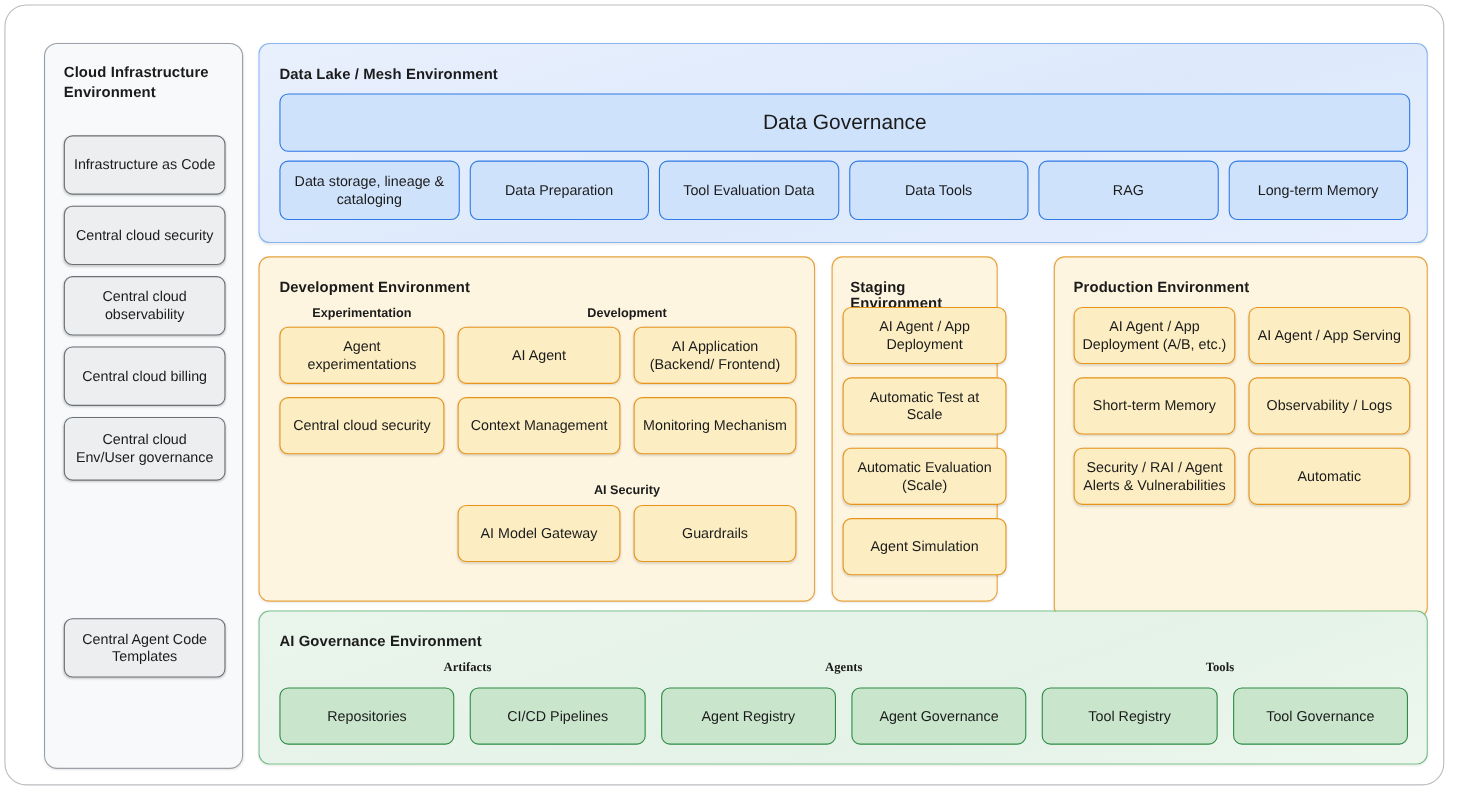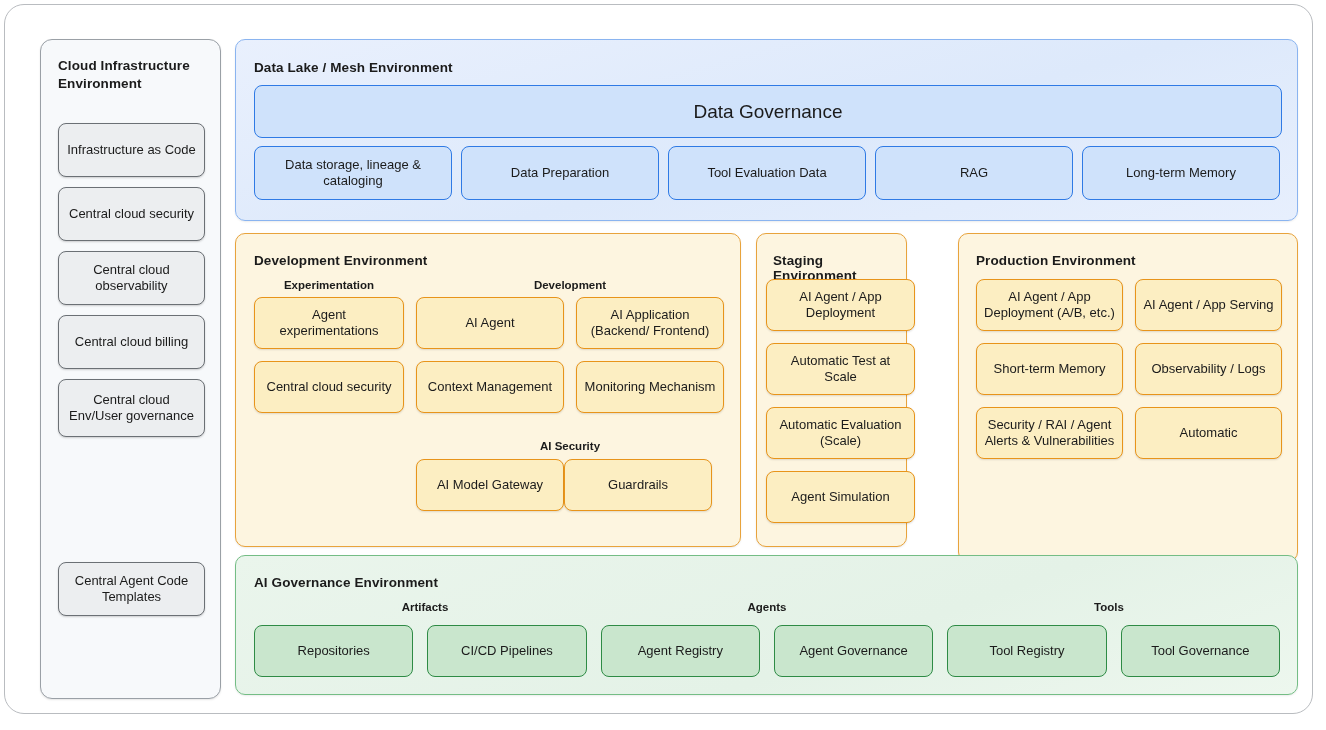--- a/index.html
+++ b/index.html
@@ -103,21 +103,21 @@
   .dev-heads .h2{width:308px;}
 
   .dev-grid{
     position:absolute;left:18px;top:63px;width:470px;
     display:grid;grid-template-columns:150px 148px 148px;gap:12px 12px;
   }
   .dev-grid .card{height:52px;}
 
   .secwrap{position:absolute;left:180px;top:206px;width:308px;}
   .secwrap .group-title{margin-bottom:7px;}
-  .sec-row{display:flex;gap:0;}
+  .sec-row{display:flex;gap:12px;}
   .sec-row .card{width:148px;height:52px;}
 
   #staging{left:751px;top:228px;width:151px;height:314px;}
   #staging .panel-title{position:absolute;left:16px;top:19px;}
   .stg-list{position:absolute;left:9px;top:45px;width:149px;}
   .stg-list .card{width:149px;height:52px;margin-bottom:12px;}
 
   #prod{left:953px;top:228px;width:340px;height:329px;}
   #prod .panel-title{position:absolute;left:17px;top:19px;}
   .prod-grid{
@@ -129,21 +129,21 @@
   
   #gov{
     left:230px;top:550px;width:1063px;height:140px;
     background:linear-gradient(160deg,#eaf5ec 0%,#e4f2e7 60%,#edf7ee 100%);
     border:1.2px solid #74bd85;
     box-shadow:0 1px 2px rgba(0,0,0,.08);
   }
   #gov .panel-title{position:absolute;left:18px;top:19px;}
   .gov-heads{
     position:absolute;left:18px;top:45px;width:1026px;
-    display:flex;
+    display:flex;font-family:Liberation Serif, serif;
   }
   .gov-heads > div{flex:1;}
   .gov-row{
     position:absolute;left:18px;top:69px;width:1026px;
     display:flex;gap:14px;
   }
   .card.green{
     background:#c9e6cd;border:1.6px solid #2e8b45;
     flex:1;height:52px;
   }
@@ -186,20 +186,23 @@
       </div>
     <div class="dl-row">
       <div class="card blue">
           <span>Data storage, lineage &amp; cataloging</span>
         </div>
       <div class="card blue">
           <span>Data Preparation</span>
         </div>
       <div class="card blue">
           <span>Tool Evaluation Data</span>
+        </div>
+      <div class="card blue">
+          <span>Data Tools</span>
         </div>
       <div class="card blue">
           <span>RAG</span>
         </div>
       <div class="card blue">
           <span>Long-term Memory</span>
         </div>
     </div>
   </div>
 

